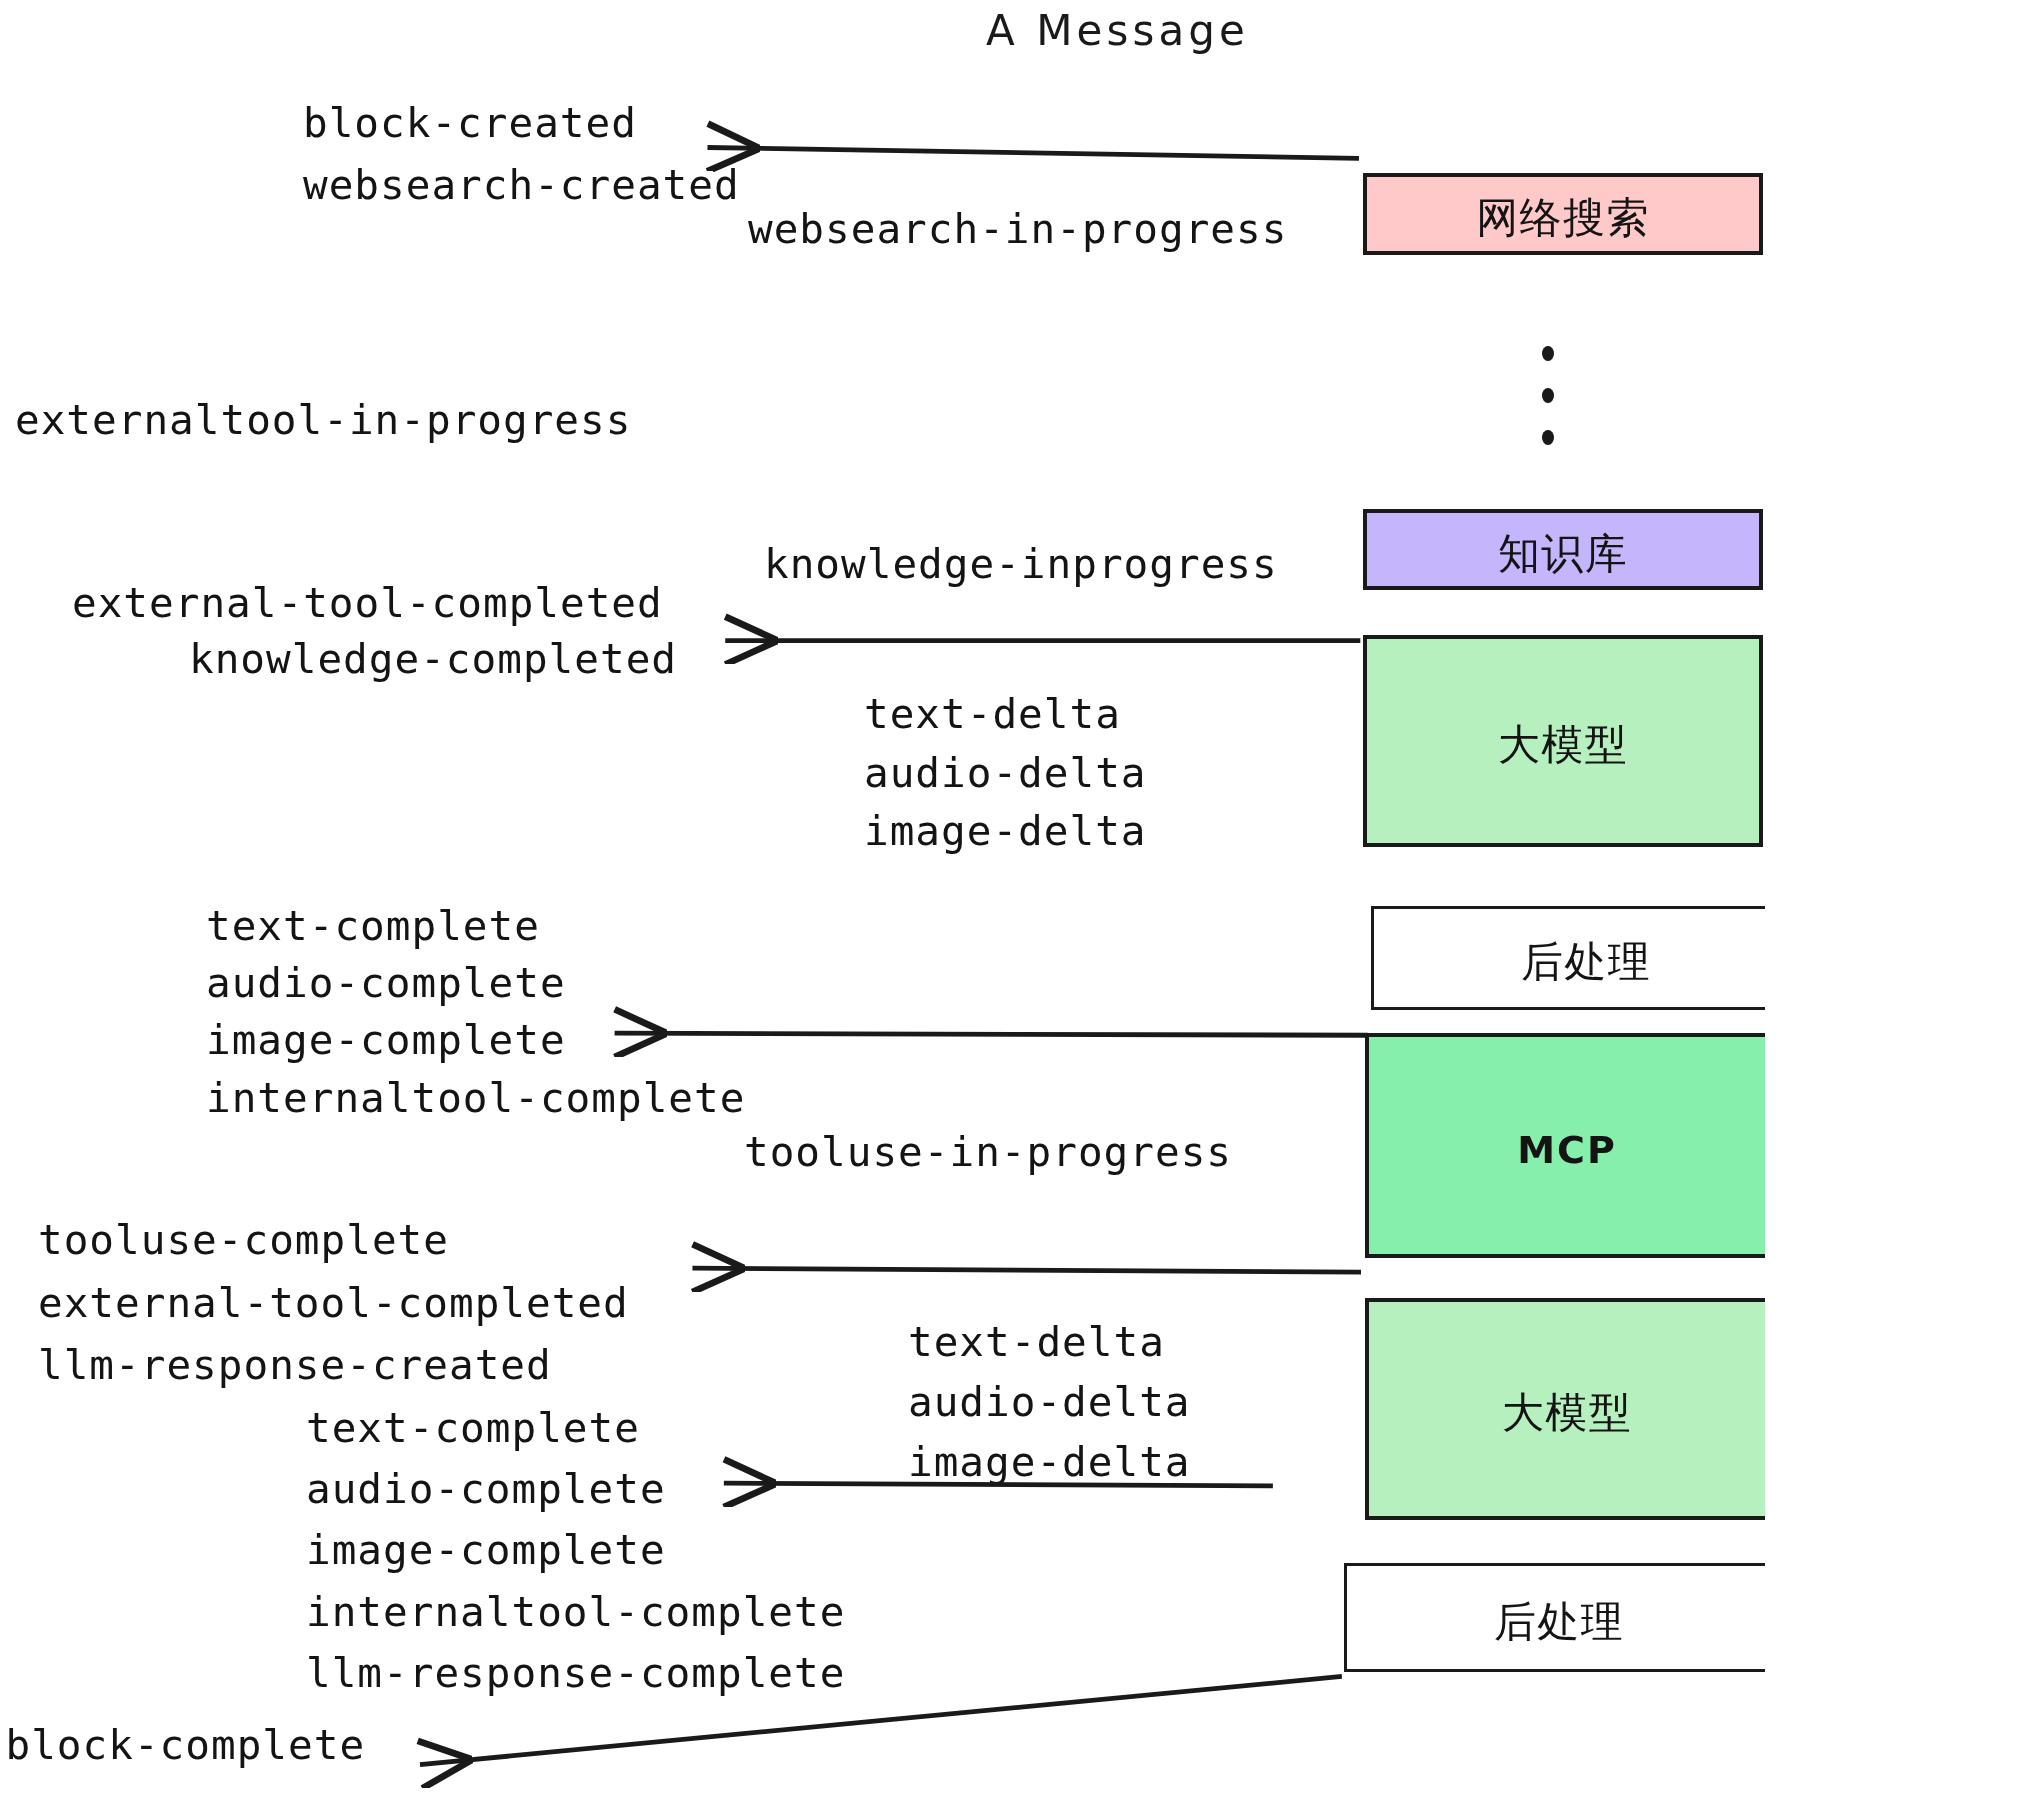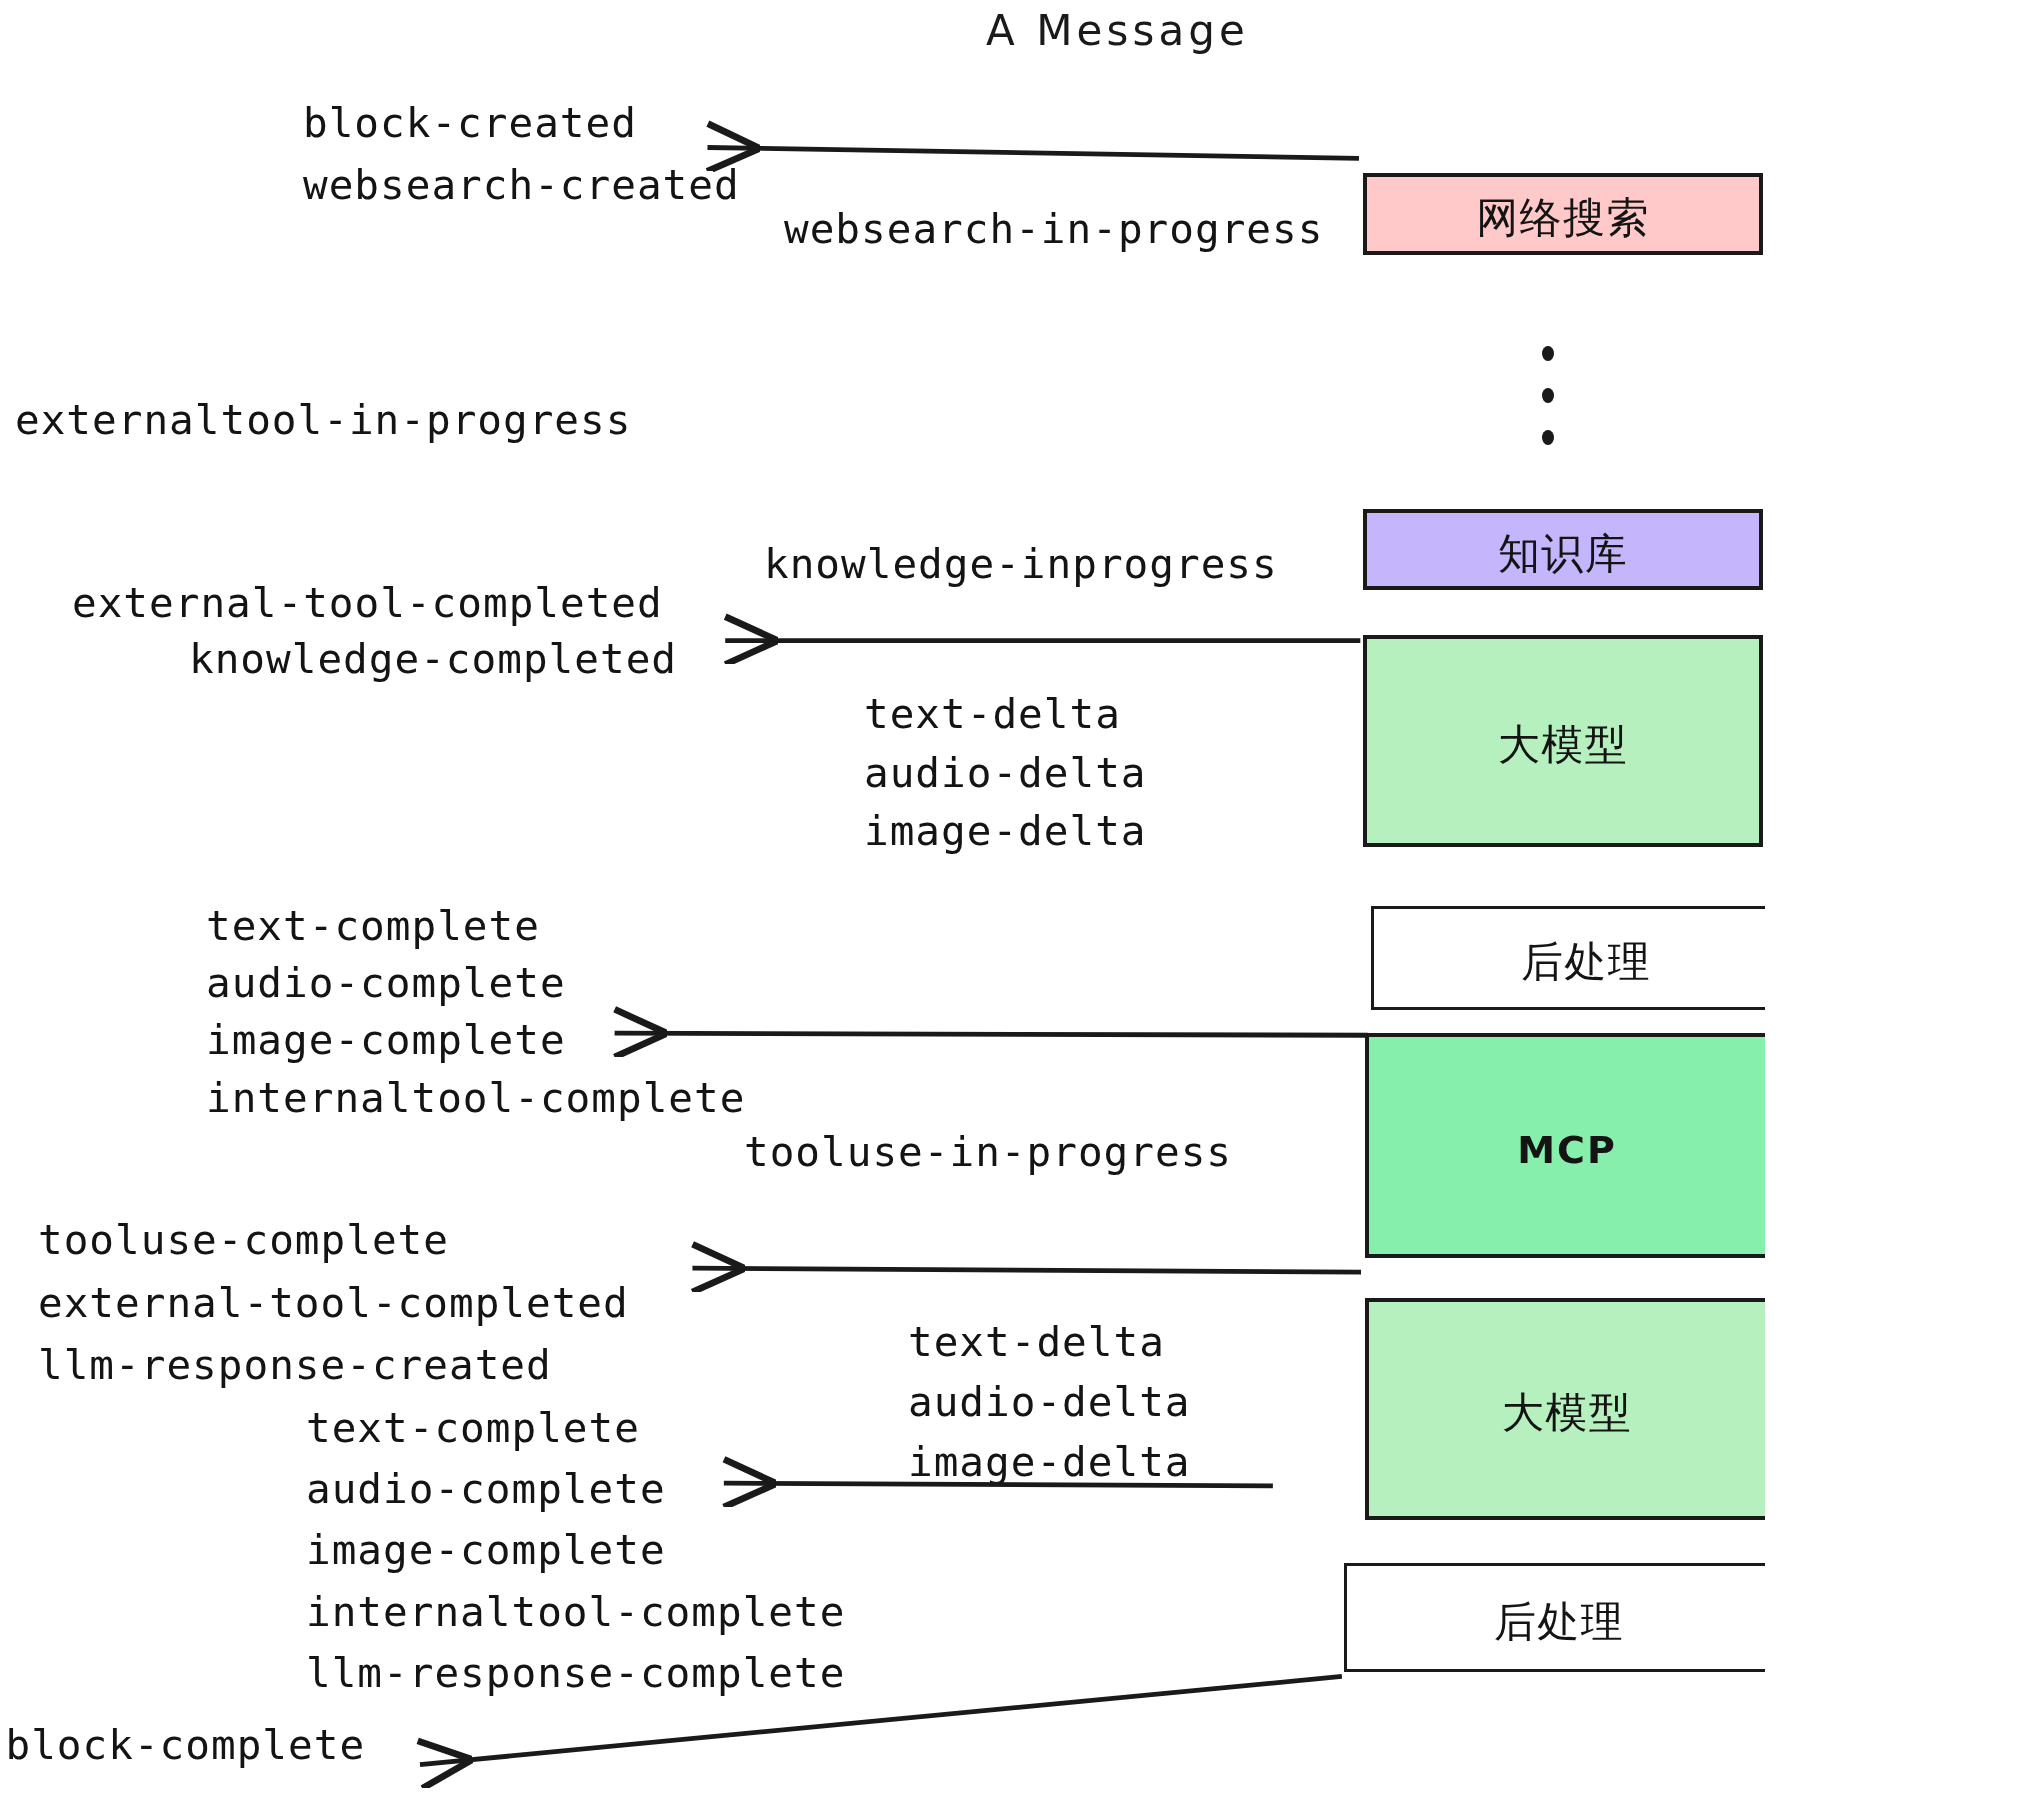--- a/index.html
+++ b/index.html
@@ -129,21 +129,21 @@
 
   <div class="box" style="left:1344px; top:1563px; width:430px; height:109px; background:#FFFFFF; border-width:3.4px;">
     <span class="boxlabel">后处理</span>
   </div>
 
   <div class="sidelabel" style="left:1830px; top:337px;">外部工具</div>
   <div class="sidelabel" style="left:1852px; top:1113px;">外部工具</div>
 
   <div class="evt" style="left:303px;  top:99px;">block-created</div>
   <div class="evt" style="left:303px;  top:161px;">websearch-created</div>
-  <div class="evt" style="left:748px; top:205px;margin-left:36px;">websearch-in-progress</div>
+  <div class="evt" style="left:748px; top:205px;">websearch-in-progress</div>
   <div class="evt" style="left:15px;   top:396px;">externaltool-in-progress</div>
   <div class="evt" style="left:764px; top:540px;">knowledge-inprogress</div>
   <div class="evt" style="left:72px;  top:579px;">external-tool-completed</div>
   <div class="evt" style="left:189px;  top:635px;">knowledge-completed</div>
 
   <div class="evt" style="left:864px; top:690px;">text-delta</div>
   <div class="evt" style="left:864px; top:749px;">audio-delta</div>
   <div class="evt" style="left:864px; top:807px;">image-delta</div>
 
   <div class="evt" style="left:206px;  top:902px;">text-complete</div>

